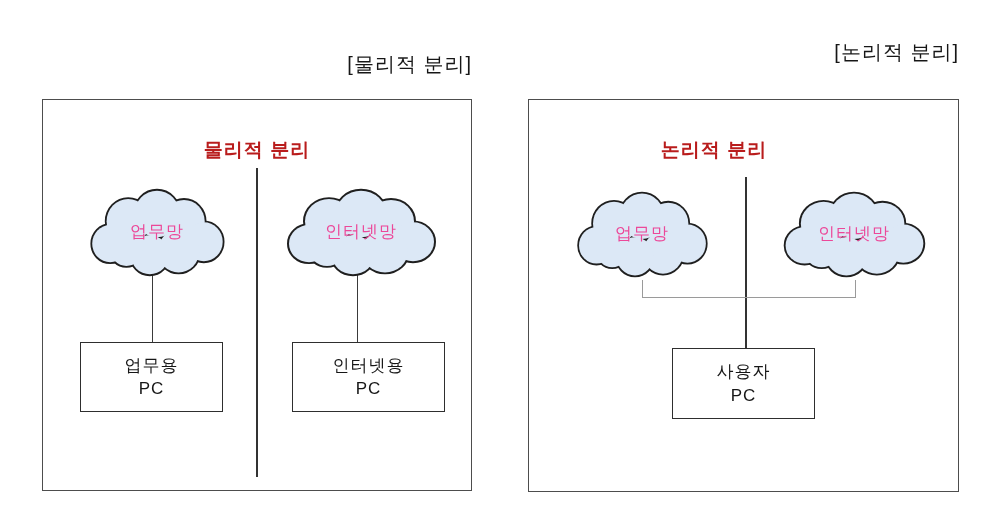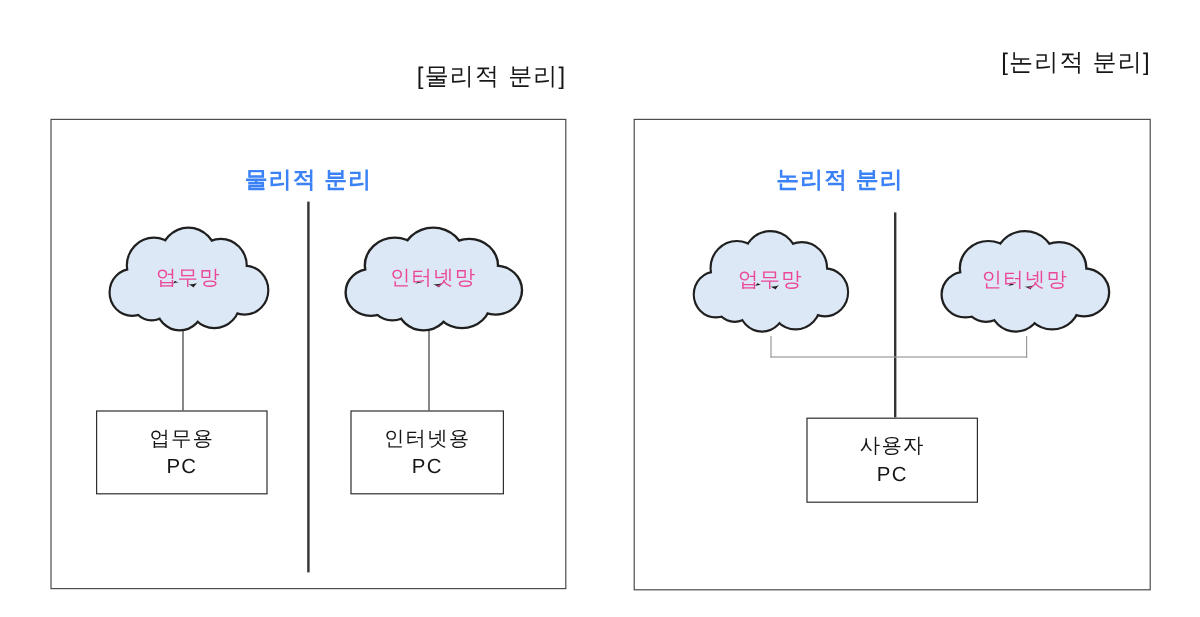--- a/index.html
+++ b/index.html
@@ -26,21 +26,21 @@
   }
   .panel-box {
     border: 1.5px solid #4d4d4d;
     background: #ffffff;
     box-sizing: border-box;
   }
   .panel-title {
     font-size: 19px;
     font-weight: bold;
     text-align: center;
-    color: #3b82f6;
+    color: #b91c1c;
     letter-spacing: 1px;
   }
   .vline  { background: #333333; width: 1.5px; }
   .thinline { background: #3a3a3a; width: 1.2px; }
   .grayline { background: #9a9a9a; }
   .cloud { position: absolute; }
   .cloud svg { display: block; width: 100%; height: 100%; }
   .cloud-label {
     position: absolute;
     left: 0; right: 0;
@@ -121,30 +121,30 @@
       <use href="#cloud-shape"></use>
     </svg>
     <div class="cloud-label">인터넷망</div>
   </div>
 
   <div class="abs pc-box" style="left:80px; top:342px; width:143px; height:70px;">
     <span>업무용</span>
     <span>PC</span>
   </div>
 
-  <div class="abs pc-box" style="left:292px; top:342px; width:128px; height:70px;">
+  <div class="abs pc-box" style="left:292px; top:342px; width:153px; height:70px;">
     <span>인터넷용</span>
     <span>PC</span>
   </div>
 
   <div class="abs caption" style="left:528px; top:41px; width:431px;">[논리적 분리]</div>
 
   <div class="abs panel-box" style="left:528px; top:99px; width:431px; height:393px;"></div>
 
-  <div class="abs panel-title" style="left:528px; top:137px; width:344px;">논리적 분리</div>
+  <div class="abs panel-title" style="left:528px; top:137px; width:344px;padding-left:14px;">논리적 분리</div>
 
   <div class="abs vline" style="left:745px; top:177px; height:171px;"></div>
 
   <div class="abs grayline" style="left:642px; top:280px; width:1px; height:18px;"></div>
   <div class="abs grayline" style="left:855px; top:280px; width:1px; height:18px;"></div>
   <div class="abs grayline" style="left:642px; top:297px; width:214px; height:1px;"></div>
 
   <div class="cloud" style="left:572px; top:189px; width:140px; height:91px;">
     <svg viewBox="0 0 160 100" preserveAspectRatio="none">
       <use href="#cloud-shape"></use>

